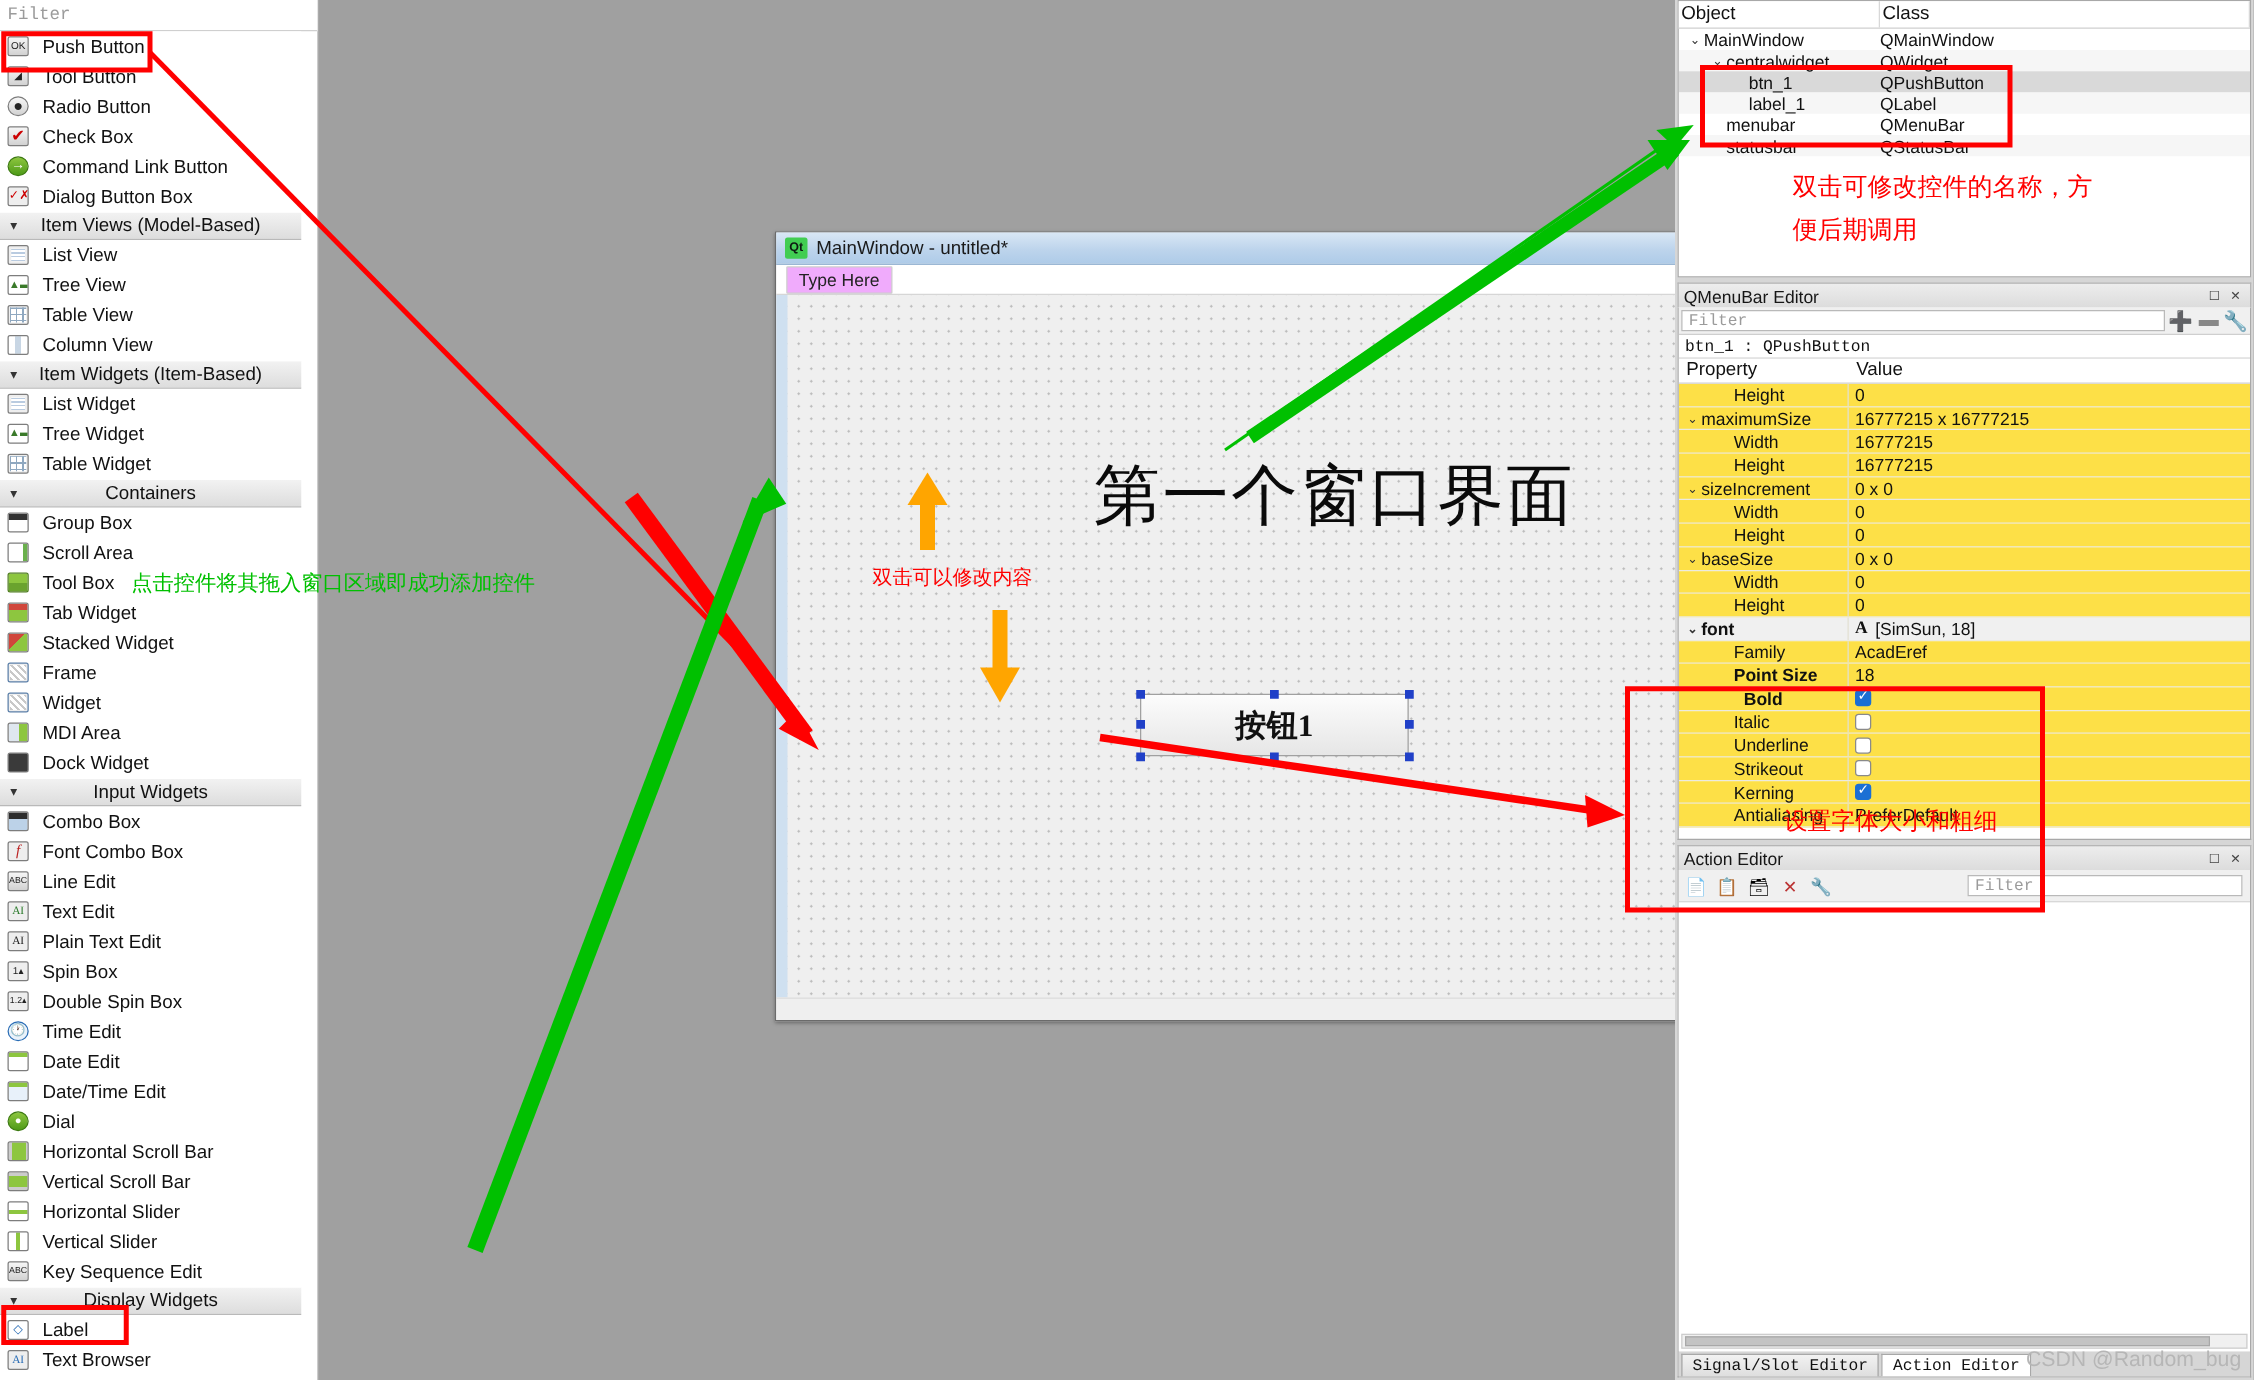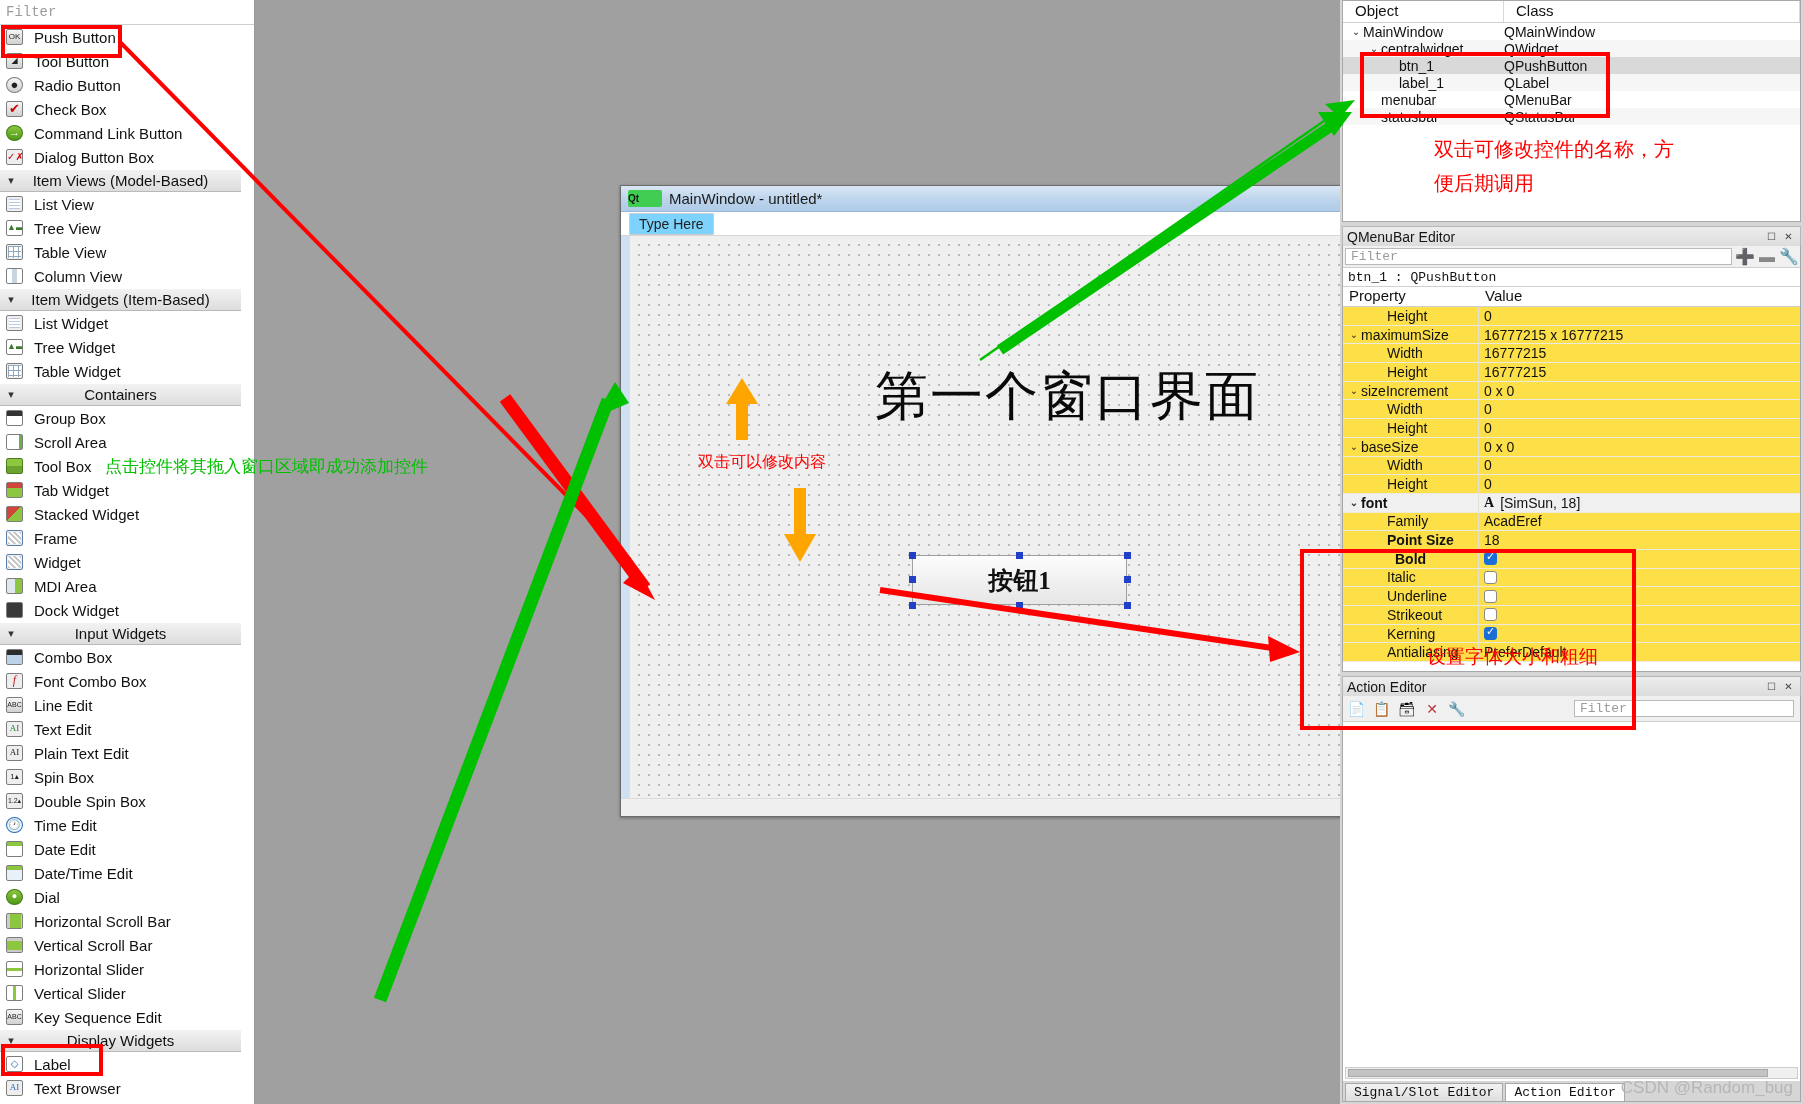--- a/index.html
+++ b/index.html
@@ -82,40 +82,40 @@
     display:flex; flex-direction:column;
   }
   #form-titlebar {
     height:26px; flex:0 0 26px;
     background:linear-gradient(#d9e7f5,#bdd4ec 55%,#aecbe8);
     border-bottom:1px solid #9bb7d4;
     display:flex; align-items:center; padding:0 3px;
     position:relative;
   }
   #qt-logo {
-    width:34px; height:17px; background:#41cd52; border-radius:2px;
+    width:18px; height:17px; background:#41cd52; border-radius:2px;
     color:#0d1a12; font-size:10px; font-weight:bold; line-height:17px;
-    text-align:left; margin:0 7px 0 4px; font-family:"Liberation Sans",sans-serif;
+    text-align:center; margin:0 7px 0 4px; font-family:"Liberation Sans",sans-serif;
   }
   #form-title { font-size:15px; color:#1a1a1a; }
   .tb-btns { position:absolute; right:4px; top:3px; display:flex; gap:2px; }
   .tb-btn {
     width:31px; height:19px; border:1px solid #7f99b5; border-radius:2px;
     background:linear-gradient(#fdfdfd,#dfe7f0);
     display:flex; align-items:center; justify-content:center;
     font-size:11px; color:#33506d;
   }
   .tb-btn.close { background:linear-gradient(#f08a7a,#c8271a); border-color:#8d1a10;
                   color:#fff; font-weight:bold; }
   #menu-strip {
     height:24px; flex:0 0 24px; background:#ffffff;
     border-bottom:1px solid #d6d6d6; display:flex; align-items:center; padding-left:8px;
   }
   #type-here {
-    font-size:14px; color:#222; background:#7dd3fc;
+    font-size:14px; color:#222; background:#f0abfc;
     border:1px solid #cdcdcd; padding:2px 9px; border-radius:1px;
   }
   #form-central {
     flex:1 1 auto; position:relative;
     background-color:#efefef;
     background-image:radial-gradient(#b9b9b9 1px, transparent 1px);
     background-size:10px 10px;
     background-position:4px 4px;
     border-left:9px solid #cfe0f0;
   }
@@ -158,21 +158,21 @@
     display:flex; align-items:center; padding:0 4px; font-size:14px; color:#161616;
   }
   .dock-title .sp { flex:1; }
   .dock-btn { width:15px; height:14px; margin-left:2px; display:flex;
               align-items:center; justify-content:center; font-size:10px; color:#444; }
 
   
   #object-inspector { position:absolute; left:2px; top:0; right:2px; height:222px;
                       background:#fff; border:1px solid #a8a8a8; display:flex; flex-direction:column;}
   .tbl-head { display:flex; height:22px; background:#fff; border-bottom:1px solid #cfcfcf; }
-  .tbl-head > div { font-size:15px; color:#111; padding:1px 12px; border-right:1px solid #d8d8d8; }
+  .tbl-head > div { font-size:15px; color:#111; padding:1px 2px; border-right:1px solid #d8d8d8; }
   .oi-rows { flex:1; overflow:hidden; }
   .oi-row { display:flex; height:17px; align-items:center; font-size:14px; color:#111; }
   .oi-row.sel { background:#d9d9d9; }
   .oi-row.alt { background:#f6f6f6; }
   .oi-c1 { width:161px; display:flex; align-items:center; white-space:nowrap; }
   .oi-c2 { flex:1; white-space:nowrap; }
   .tw-chev { width:14px; text-align:center; font-size:10px; color:#333; }
 
   
   #property-editor { position:absolute; left:2px; top:226px; right:2px; height:446px;

